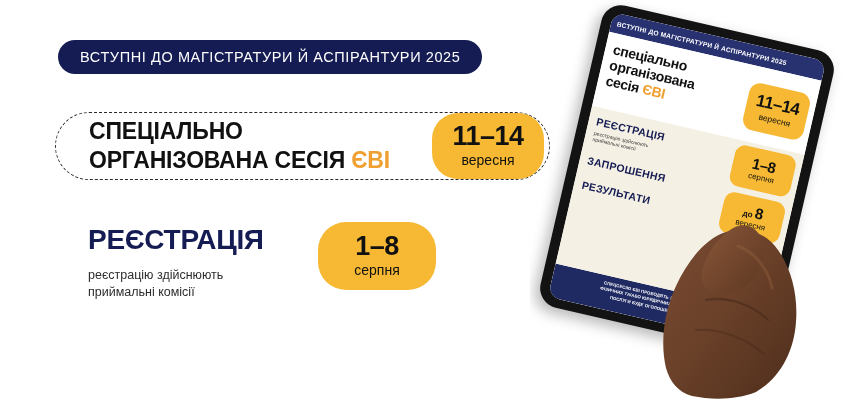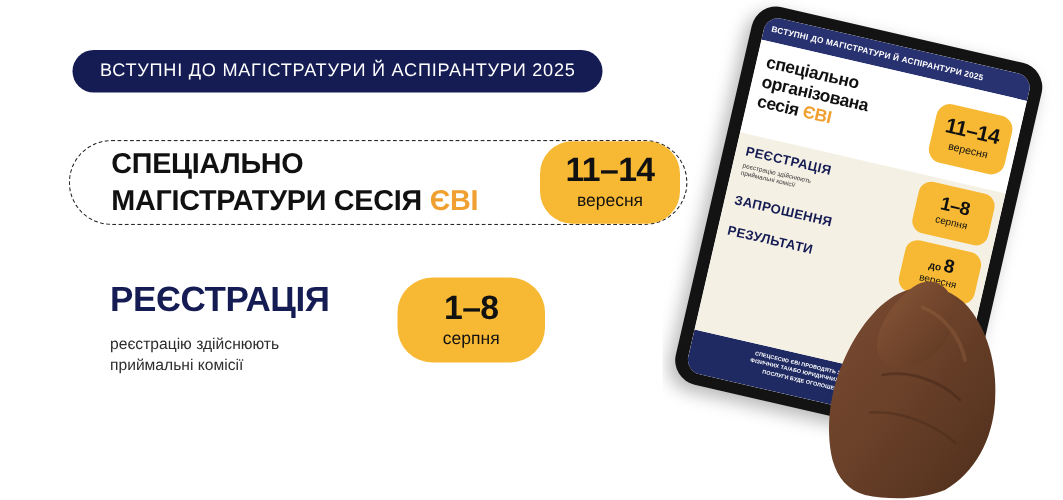--- a/index.html
+++ b/index.html
@@ -263,21 +263,21 @@
 
 <div id="left-panel">
 
   <div id="title-banner">
     <span id="title-banner-label">ВСТУПНІ ДО МАГІСТРАТУРИ Й АСПІРАНТУРИ 2025</span>
   </div>
 
   <div id="headline-card">
     <div id="headline-text-wrap">
       <div class="headline-line">СПЕЦІАЛЬНО</div>
-      <div class="headline-line"><span>МАГІСТРАТУРИ СЕСІЯ </span><span id="headline-accent">ЄВІ</span></div>
+      <div class="headline-line"><span>ОРГАНІЗОВАНА СЕСІЯ </span><span id="headline-accent">ЄВІ</span></div>
     </div>
   </div>
 
   <div class="pill" id="pill-september">
     <span class="pill-big">11–14</span>
     <span class="pill-small">вересня</span>
   </div>
 
   <div id="registration-block">
     <div id="registration-title">РЕЄСТРАЦІЯ</div>

